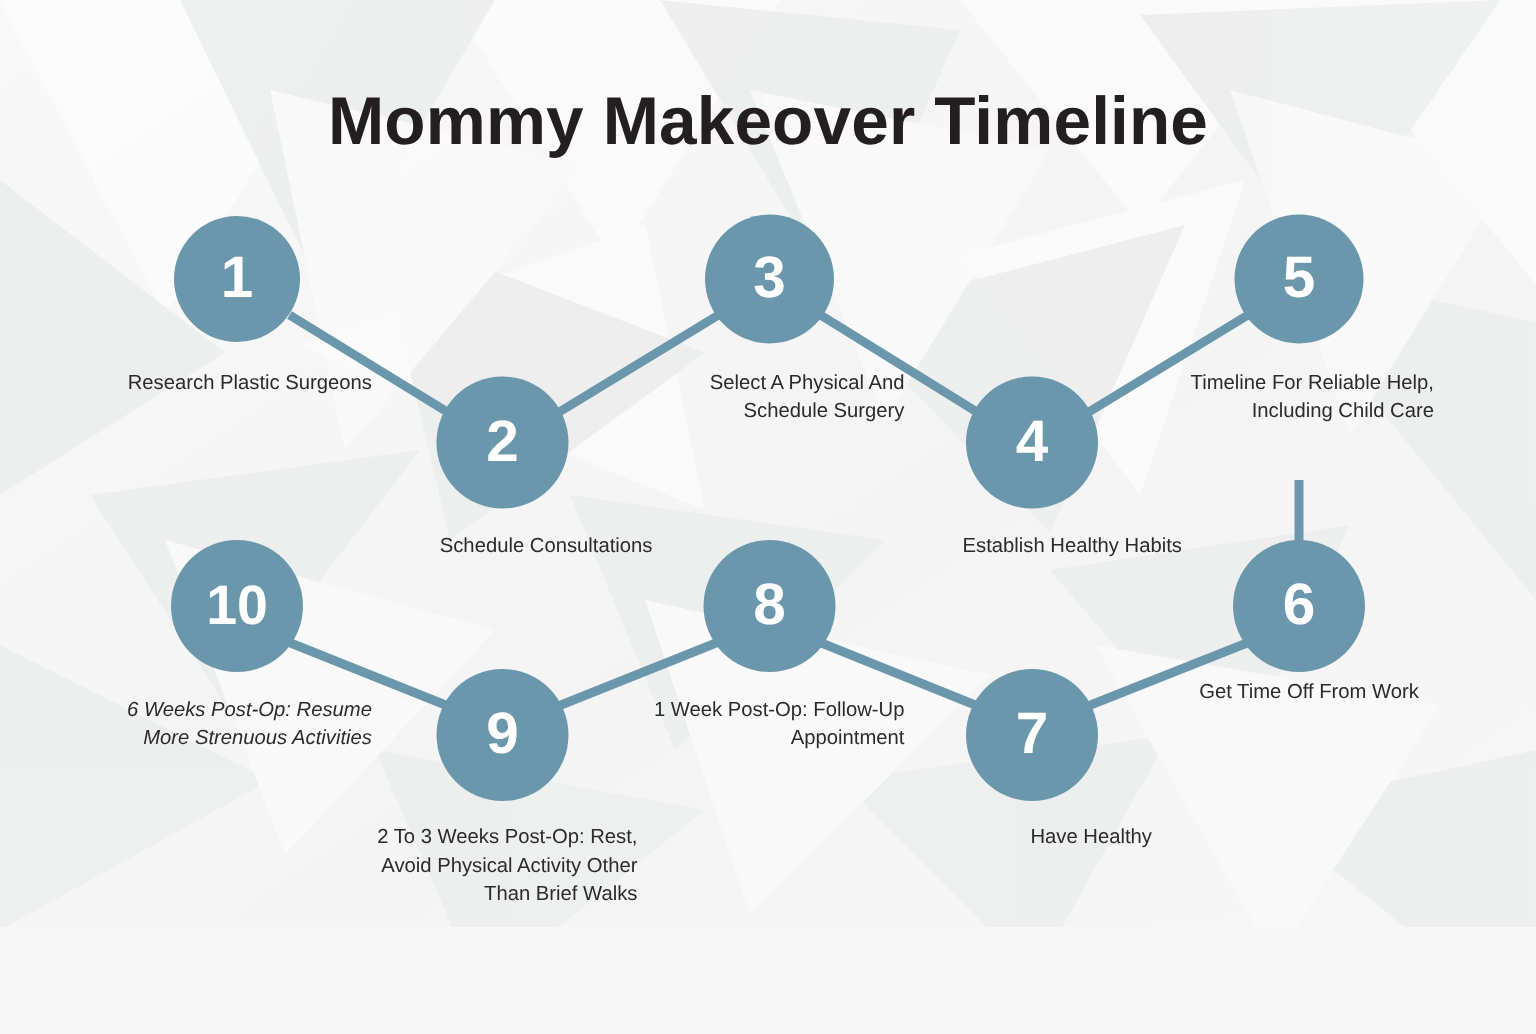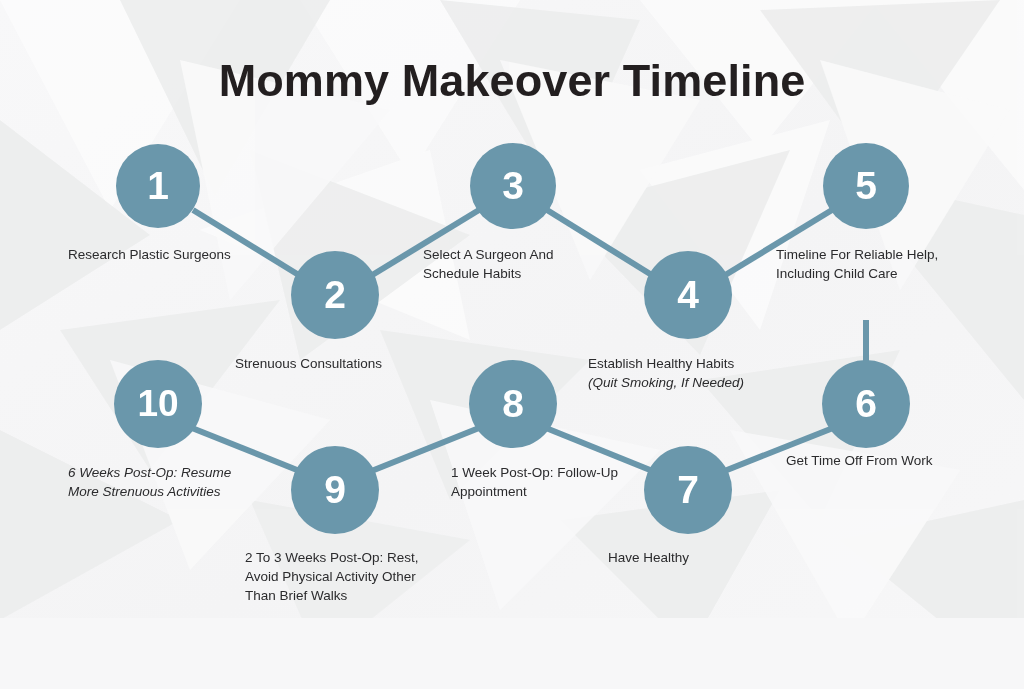--- a/index.html
+++ b/index.html
@@ -67,21 +67,21 @@
     box-sizing: border-box;
   }
   .node-num {
     display: block;
     transform: translateY(-1px);
   }
 
   
   .node-label {
     position: absolute;
-    text-align: left;
+    text-align: right;
     font-size: 13.5px;
     line-height: 19px;
     color: #2b2b2d;
     z-index: 3;
     box-sizing: border-box;
   }
   .node-label .sub {
     display: block;
     font-style: italic;
   }
@@ -151,45 +151,45 @@
     </svg>
 
   <div id="nodes-layer">
       <div class="node" style="left: 116px; top: 144px; width: 84px; height: 84px; background: rgb(106, 151, 171); color: rgb(255, 255, 255); font-size: 39px;">
         <span class="node-num">1</span>
       </div>
       <div class="node-label" style="left: 68px; top: 245px; width: 180px; color: rgb(43, 43, 45);"><span>Research Plastic Surgeons</span></div>
       <div class="node" style="left: 291px; top: 251px; width: 88px; height: 88px; background: rgb(106, 151, 171); color: rgb(255, 255, 255); font-size: 39px;">
         <span class="node-num">2</span>
       </div>
-      <div class="node-label" style="left: 235px; top: 354px; width: 200px; color: rgb(43, 43, 45);"><span>Strenuous Consultations</span></div>
+      <div class="node-label" style="left: 235px; top: 354px; width: 200px; color: rgb(43, 43, 45);"><span>Schedule Consultations</span></div>
       <div class="node" style="left: 470px; top: 143px; width: 86px; height: 86px; background: rgb(106, 151, 171); color: rgb(255, 255, 255); font-size: 39px;">
         <span class="node-num">3</span>
       </div>
-      <div class="node-label" style="left: 423px; top: 245px; width: 180px; color: rgb(43, 43, 45);"><span>Select A Surgeon And Schedule Habits</span></div>
+      <div class="node-label" style="left: 423px; top: 245px; width: 180px; color: rgb(43, 43, 45);"><span>Select A Physical And Schedule Surgery</span></div>
       <div class="node" style="left: 644px; top: 251px; width: 88px; height: 88px; background: rgb(106, 151, 171); color: rgb(255, 255, 255); font-size: 39px;">
         <span class="node-num">4</span>
       </div>
-      <div class="node-label" style="left: 588px; top: 354px; width: 200px; color: rgb(43, 43, 45);"><span>Establish Healthy Habits</span><span class="sub">(Quit Smoking, If Needed)</span></div>
+      <div class="node-label" style="left: 588px; top: 354px; width: 200px; color: rgb(43, 43, 45);"><span>Establish Healthy Habits</span></div>
       <div class="node" style="left: 823px; top: 143px; width: 86px; height: 86px; background: rgb(106, 151, 171); color: rgb(255, 255, 255); font-size: 39px;">
         <span class="node-num">5</span>
       </div>
       <div class="node-label" style="left: 776px; top: 245px; width: 180px; color: rgb(43, 43, 45);"><span>Timeline For Reliable Help, Including Child Care</span></div>
       <div class="node" style="left: 822px; top: 360px; width: 88px; height: 88px; background: rgb(106, 151, 171); color: rgb(255, 255, 255); font-size: 39px;">
         <span class="node-num">6</span>
       </div>
       <div class="node-label" style="left: 786px; top: 451px; width: 160px; color: rgb(43, 43, 45);"><span>Get Time Off From Work</span></div>
       <div class="node" style="left: 644px; top: 446px; width: 88px; height: 88px; background: rgb(106, 151, 171); color: rgb(255, 255, 255); font-size: 39px;">
         <span class="node-num">7</span>
       </div>
       <div class="node-label" style="left: 608px; top: 548px; width: 160px; color: rgb(43, 43, 45);"><span>Have Healthy</span></div>
       <div class="node" style="left: 469px; top: 360px; width: 88px; height: 88px; background: rgb(106, 151, 171); color: rgb(255, 255, 255); font-size: 39px;">
         <span class="node-num">8</span>
       </div>
-      <div class="node-label" style="left: 423px; top: 463px; width: 180px; color: rgb(43, 43, 45); margin-left: 28px;"><span>1 Week Post-Op: Follow-Up Appointment</span></div>
+      <div class="node-label" style="left: 423px; top: 463px; width: 180px; color: rgb(43, 43, 45);"><span>1 Week Post-Op: Follow-Up Appointment</span></div>
       <div class="node" style="left: 291px; top: 446px; width: 88px; height: 88px; background: rgb(106, 151, 171); color: rgb(255, 255, 255); font-size: 39px;">
         <span class="node-num">9</span>
       </div>
       <div class="node-label" style="left: 245px; top: 548px; width: 180px; color: rgb(43, 43, 45);"><span>2 To 3 Weeks Post-Op: Rest, Avoid Physical Activity Other Than Brief Walks</span></div>
       <div class="node" style="left: 114px; top: 360px; width: 88px; height: 88px; background: rgb(106, 151, 171); color: rgb(255, 255, 255); font-size: 37px; justify-content: center;">
         <span class="node-num">10</span>
       </div>
       <div class="node-label" style="left: 68px; top: 463px; width: 180px; color: rgb(43, 43, 45); font-style: italic;"><span>6 Weeks Post-Op: Resume More Strenuous Activities</span></div>
     </div>
 

